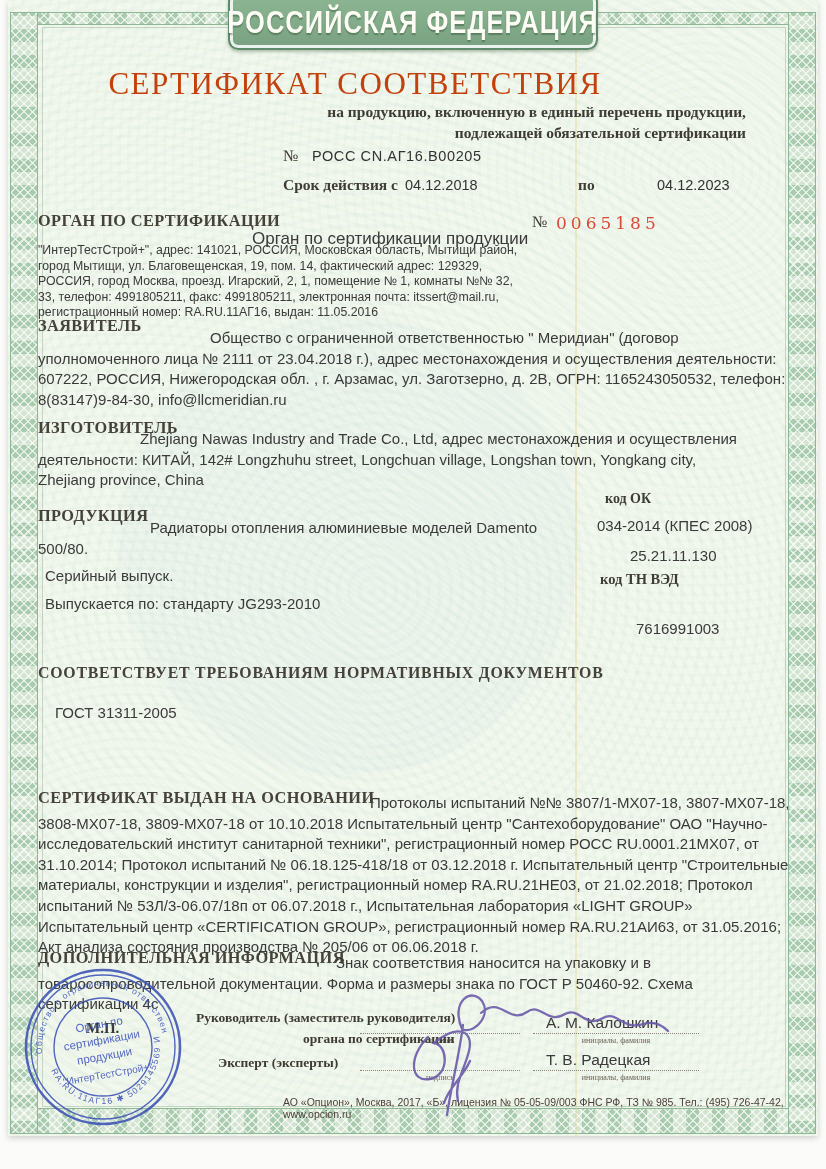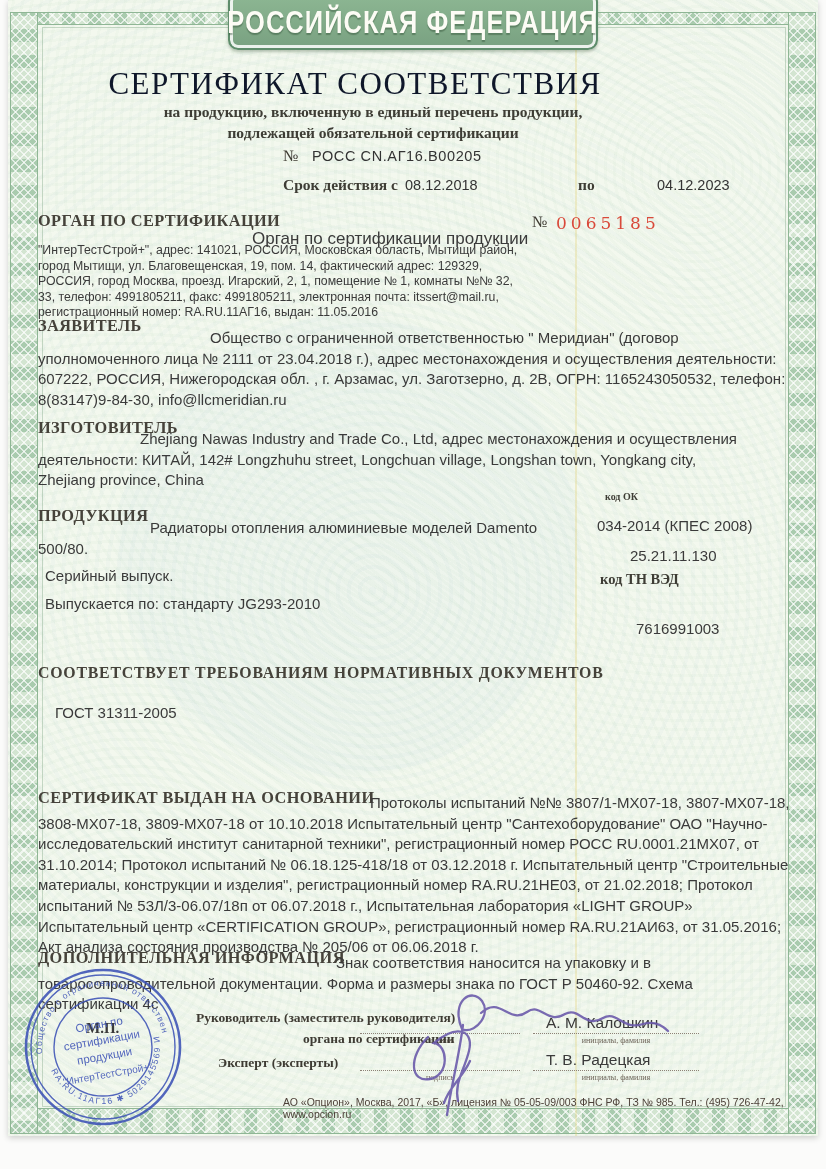--- a/index.html
+++ b/index.html
@@ -39,22 +39,22 @@
     border:2px solid #5e8c6b;border-radius:10px;
     box-shadow:inset 0 0 0 3px rgba(255,255,255,.85), 0 2px 3px rgba(60,90,60,.35);
     display:flex;align-items:flex-end;justify-content:center;z-index:4;}
   .banner span{display:block;color:#fcfcf5;font-weight:bold;font-size:25px;
     letter-spacing:1px;transform:scale(1.02,1.28);transform-origin:center bottom;
     margin-bottom:7px;white-space:nowrap;text-shadow:0 1px 1px rgba(40,70,45,.4);}
   
   .serif{font-family:"Liberation Serif",serif;}
   .abs{position:absolute;}
   .title{left:0;top:66px;width:710px;text-align:center;font-family:"Liberation Serif",serif;
-    font-size:31px;color:#0f172a;letter-spacing:1.5px;}
-  .subtitle{width:746px;text-align:center;font-family:"Liberation Serif",serif;font-weight:bold;
+    font-size:31px;color:#c2410c;letter-spacing:1.5px;}
+  .subtitle{width:746px;text-align:right;font-family:"Liberation Serif",serif;font-weight:bold;
     font-size:15.5px;color:#3e3d35;}
   .sec-h{font-family:"Liberation Serif",serif;font-weight:bold;font-size:17px;color:#45423a;
     letter-spacing:.4px;transform:scaleX(.96);transform-origin:left;white-space:nowrap;}
   .body-sans{color:#3a3a3a;font-size:15px;line-height:20.6px;}
   .ind{text-indent:var(--ind,0px);}
   .small-cap{font-size:8px;color:#6b6156;font-family:"Liberation Serif",serif;}
   .dotline{border-bottom:1.3px dotted #8d8276;height:1px;}
   .red-num{font-family:"DejaVu Serif",serif;color:#d9493a;font-size:17px;letter-spacing:4px;}
   .sig-svg{position:absolute;left:350px;top:985px;z-index:6;}
   .stamp-svg{position:absolute;left:18px;top:962px;z-index:5;opacity:.88;}
@@ -78,42 +78,42 @@
   </div>
 
   <div class="abs title">СЕРТИФИКАТ СООТВЕТСТВИЯ</div>
   <div class="abs subtitle" style="left:0;top:103px;">на продукцию, включенную в единый перечень продукции,</div>
   <div class="abs subtitle" style="left:0;top:124px;">подлежащей обязательной сертификации</div>
 
   <div class="abs serif" style="left:283px;top:147px;font-size:16px;color:#3d3a32;">№</div>
   <div class="abs" style="left:312px;top:148px;font-size:14.5px;letter-spacing:.6px;color:#333;">РОСС CN.АГ16.В00205</div>
 
   <div class="abs serif" style="left:283px;top:176px;font-size:15.5px;font-weight:bold;color:#3e3d35;">Срок действия с</div>
-  <div class="abs" style="left:405px;top:177px;font-size:14.5px;color:#333;">08.12.2018</div>
+  <div class="abs" style="left:405px;top:177px;font-size:14.5px;color:#333;">04.12.2018</div>
   <div class="abs serif" style="left:578px;top:176px;font-size:15.5px;font-weight:bold;color:#3e3d35;">по</div>
   <div class="abs" style="left:617px;top:177px;font-size:14.5px;color:#333;margin-left:40px;">04.12.2023</div>
 
   <div class="abs sec-h" style="left:38px;top:211px;">ОРГАН ПО СЕРТИФИКАЦИИ</div>
   <div class="abs serif" style="left:532px;top:213px;font-size:16px;color:#3d3a32;">№</div>
   <div class="abs red-num" style="left:556px;top:213px;">0065185</div>
   <div class="abs" style="left:252px;top:229px;font-size:17px;color:#3a3a3a;">Орган по сертификации продукции</div>
   <div class="abs" style="left:38px;top:243px;width:482px;font-size:12.3px;line-height:15.6px;color:#3a3a3a;">"ИнтерТестСтрой+", адрес: 141021, РОССИЯ, Московская область, Мытищи район, город Мытищи, ул. Благовещенская, 19, пом. 14, фактический адрес: 129329, РОССИЯ, город Москва, проезд. Игарский, 2, 1, помещение № 1, комнаты №№ 32, 33, телефон: 4991805211, факс: 4991805211, электронная почта: itssert@mail.ru, регистрационный номер: RA.RU.11АГ16, выдан: 11.05.2016</div>
 
   <div class="abs sec-h" style="left:38px;top:316px;">ЗАЯВИТЕЛЬ</div>
   <div class="abs body-sans ind" style="left:38px;top:328px;width:757px;--ind:172px;">Общество с ограниченной ответственностью " Меридиан" (договор уполномоченного лица № 2111 от 23.04.2018 г.), адрес местонахождения и осуществления деятельности: 607222, РОССИЯ, Нижегородская обл. , г. Арзамас, ул. Заготзерно, д. 2В, ОГРН: 1165243050532, телефон: 8(83147)9-84-30, info@llcmeridian.ru</div>
 
   <div class="abs sec-h" style="left:38px;top:418px;">ИЗГОТОВИТЕЛЬ</div>
   <div class="abs body-sans ind" style="left:38px;top:429px;width:712px;--ind:102px;">Zhejiang Nawas Industry and Trade Co., Ltd, адрес местонахождения и осуществления деятельности: КИТАЙ, 142# Longzhuhu street, Longchuan village, Longshan town, Yongkang city, Zhejiang province, China</div>
 
   <div class="abs sec-h" style="left:38px;top:506px;">ПРОДУКЦИЯ</div>
   <div class="abs body-sans ind" style="left:38px;top:518px;width:500px;--ind:112px;">Радиаторы отопления алюминиевые моделей Damento 500/80.</div>
   <div class="abs body-sans" style="left:45px;top:566px;">Серийный выпуск.</div>
   <div class="abs body-sans" style="left:45px;top:594px;">Выпускается по: стандарту JG293-2010</div>
 
-  <div class="abs serif" style="left:605px;top:491px;font-size:10px;font-weight:bold;color:#3e3d35;">код ОК</div>
+  <div class="abs serif" style="left:605px;top:491px;font-size:14px;font-weight:bold;color:#3e3d35;">код ОК</div>
   <div class="abs body-sans" style="left:597px;top:516px;">034-2014 (КПЕС 2008)</div>
   <div class="abs body-sans" style="left:630px;top:546px;">25.21.11.130</div>
   <div class="abs serif" style="left:600px;top:571px;font-size:14.5px;font-weight:bold;color:#3e3d35;">код ТН ВЭД</div>
   <div class="abs body-sans" style="left:636px;top:599px;margin-top:20px;">7616991003</div>
 
   <div class="abs sec-h" style="left:38px;top:663px;font-size:16.5px;letter-spacing:.8px;">СООТВЕТСТВУЕТ ТРЕБОВАНИЯМ НОРМАТИВНЫХ ДОКУМЕНТОВ</div>
   <div class="abs body-sans" style="left:55px;top:703px;">ГОСТ 31311-2005</div>
 
   <div class="abs sec-h" style="left:38px;top:788px;">СЕРТИФИКАТ ВЫДАН НА ОСНОВАНИИ</div>
   <div class="abs body-sans ind" style="left:38px;top:793px;width:758px;--ind:332px;">Протоколы испытаний №№ 3807/1-МХ07-18, 3807-МХ07-18, 3808-МХ07-18, 3809-МХ07-18 от 10.10.2018 Испытательный центр "Сантехоборудование" ОАО "Научно-исследовательский институт санитарной техники", регистрационный номер РОСС RU.0001.21МХ07, от 31.10.2014; Протокол испытаний № 06.18.125-418/18 от 03.12.2018 г.  Испытательный центр "Строительные материалы, конструкции и изделия", регистрационный номер RA.RU.21НЕ03, от 21.02.2018; Протокол испытаний № 53Л/3-06.07/18п от 06.07.2018 г., Испытательная лаборатория «LIGHT GROUP» Испытательный центр «CERTIFICATION GROUP», регистрационный номер RA.RU.21АИ63, от 31.05.2016; Акт анализа состояния производства № 205/06 от 06.06.2018 г.</div>

